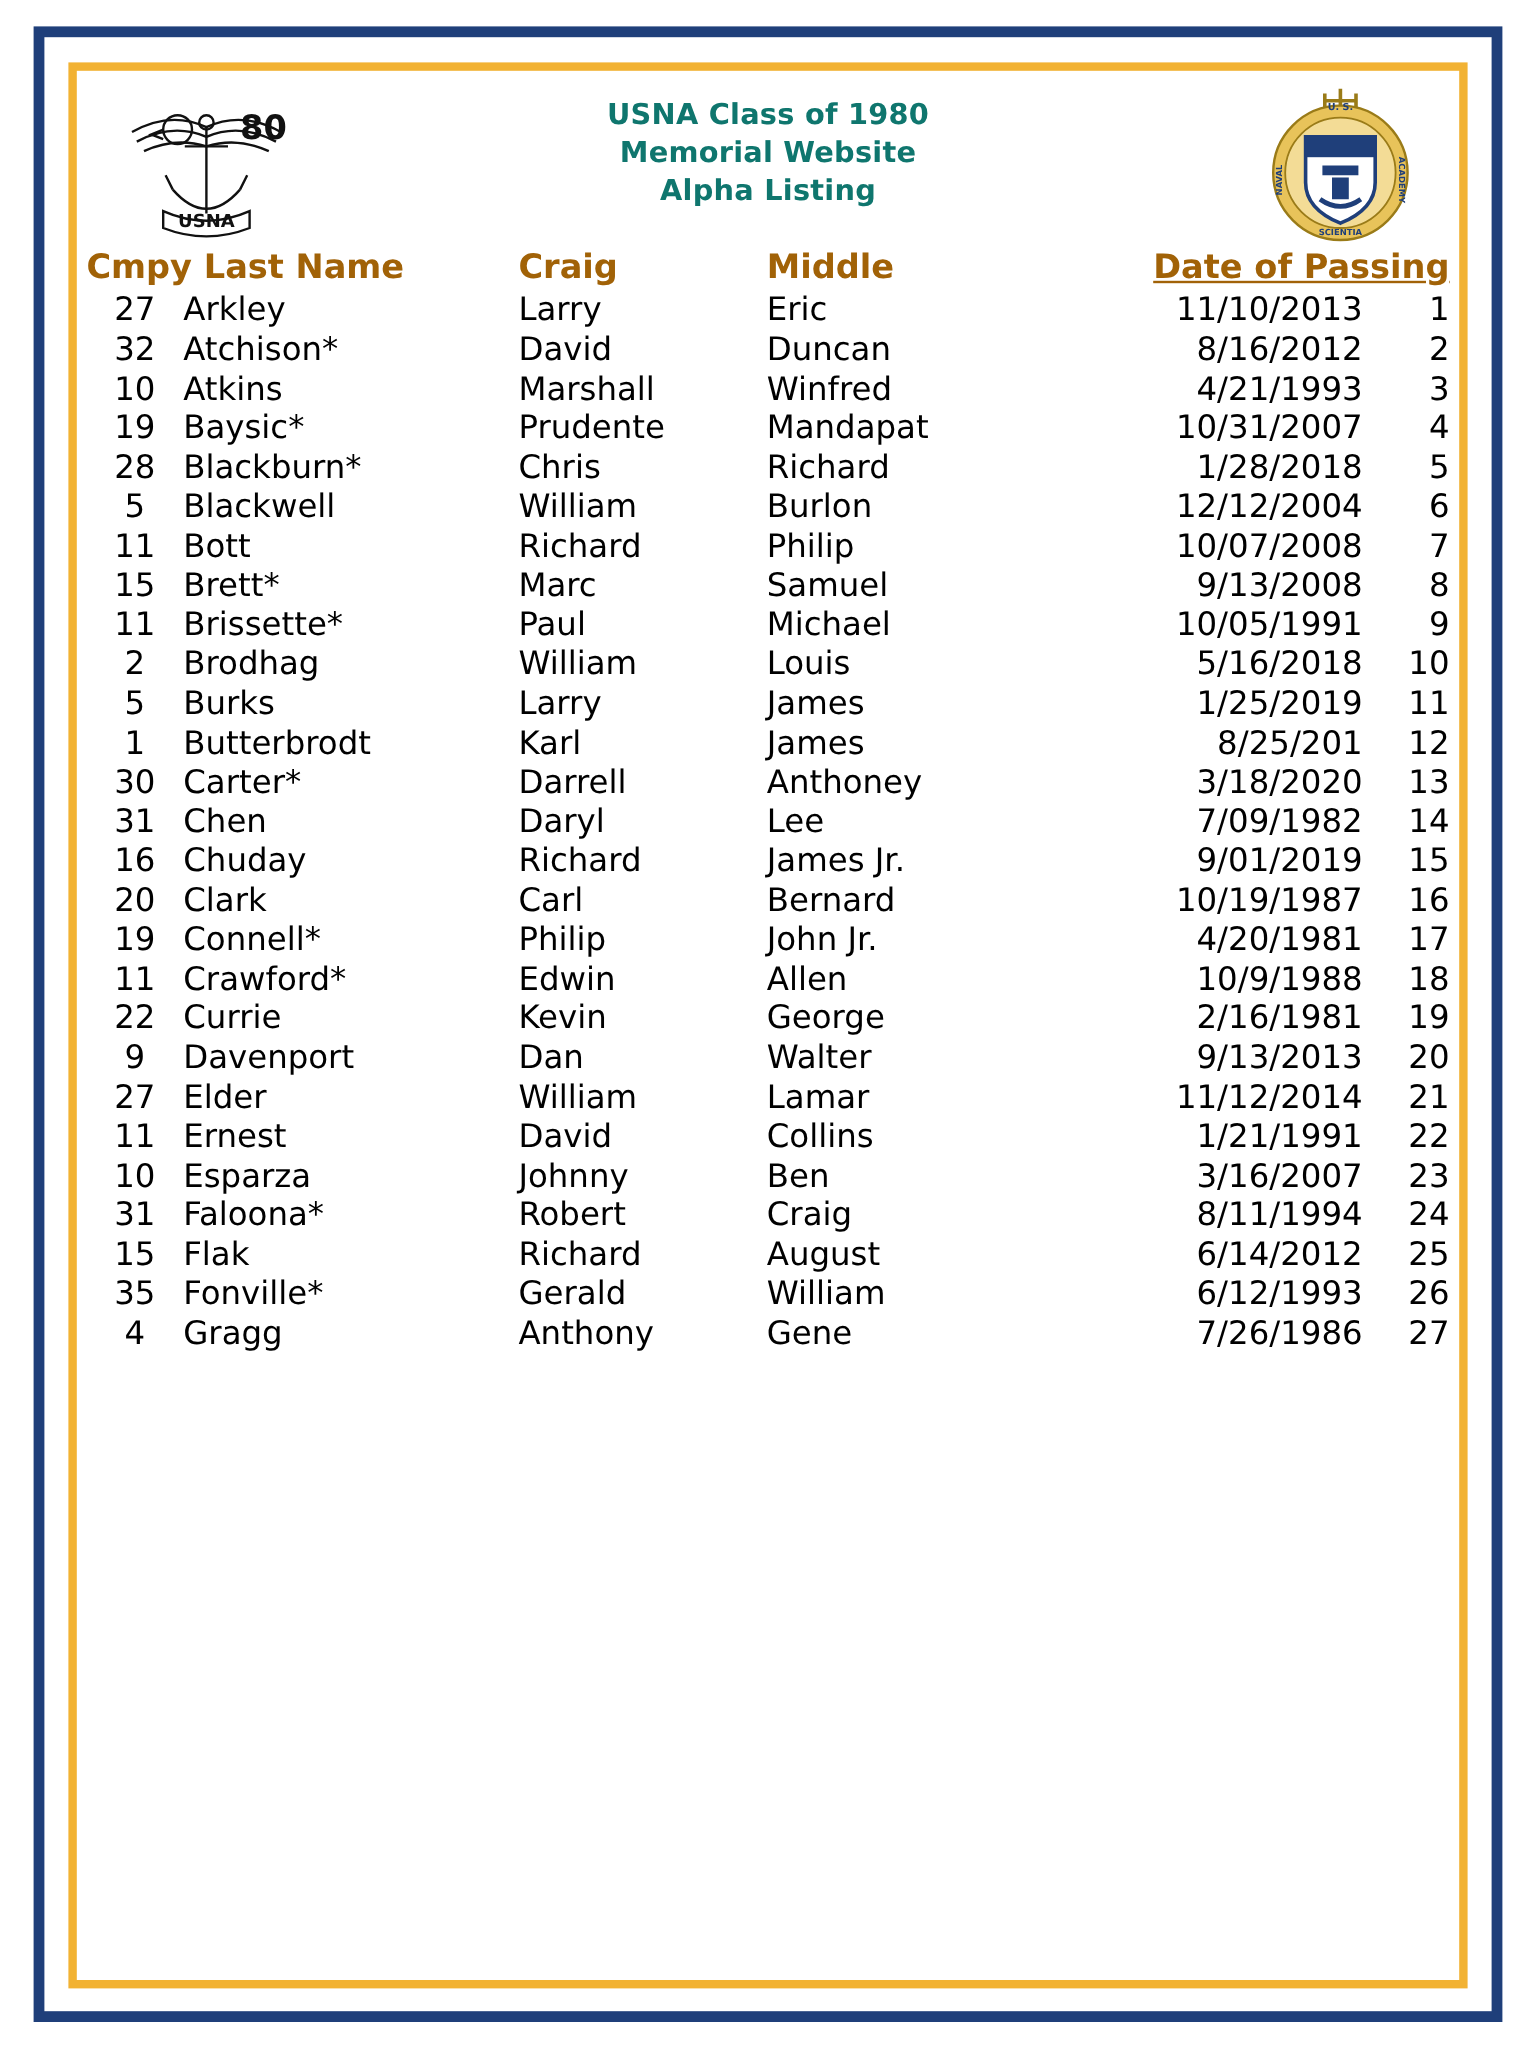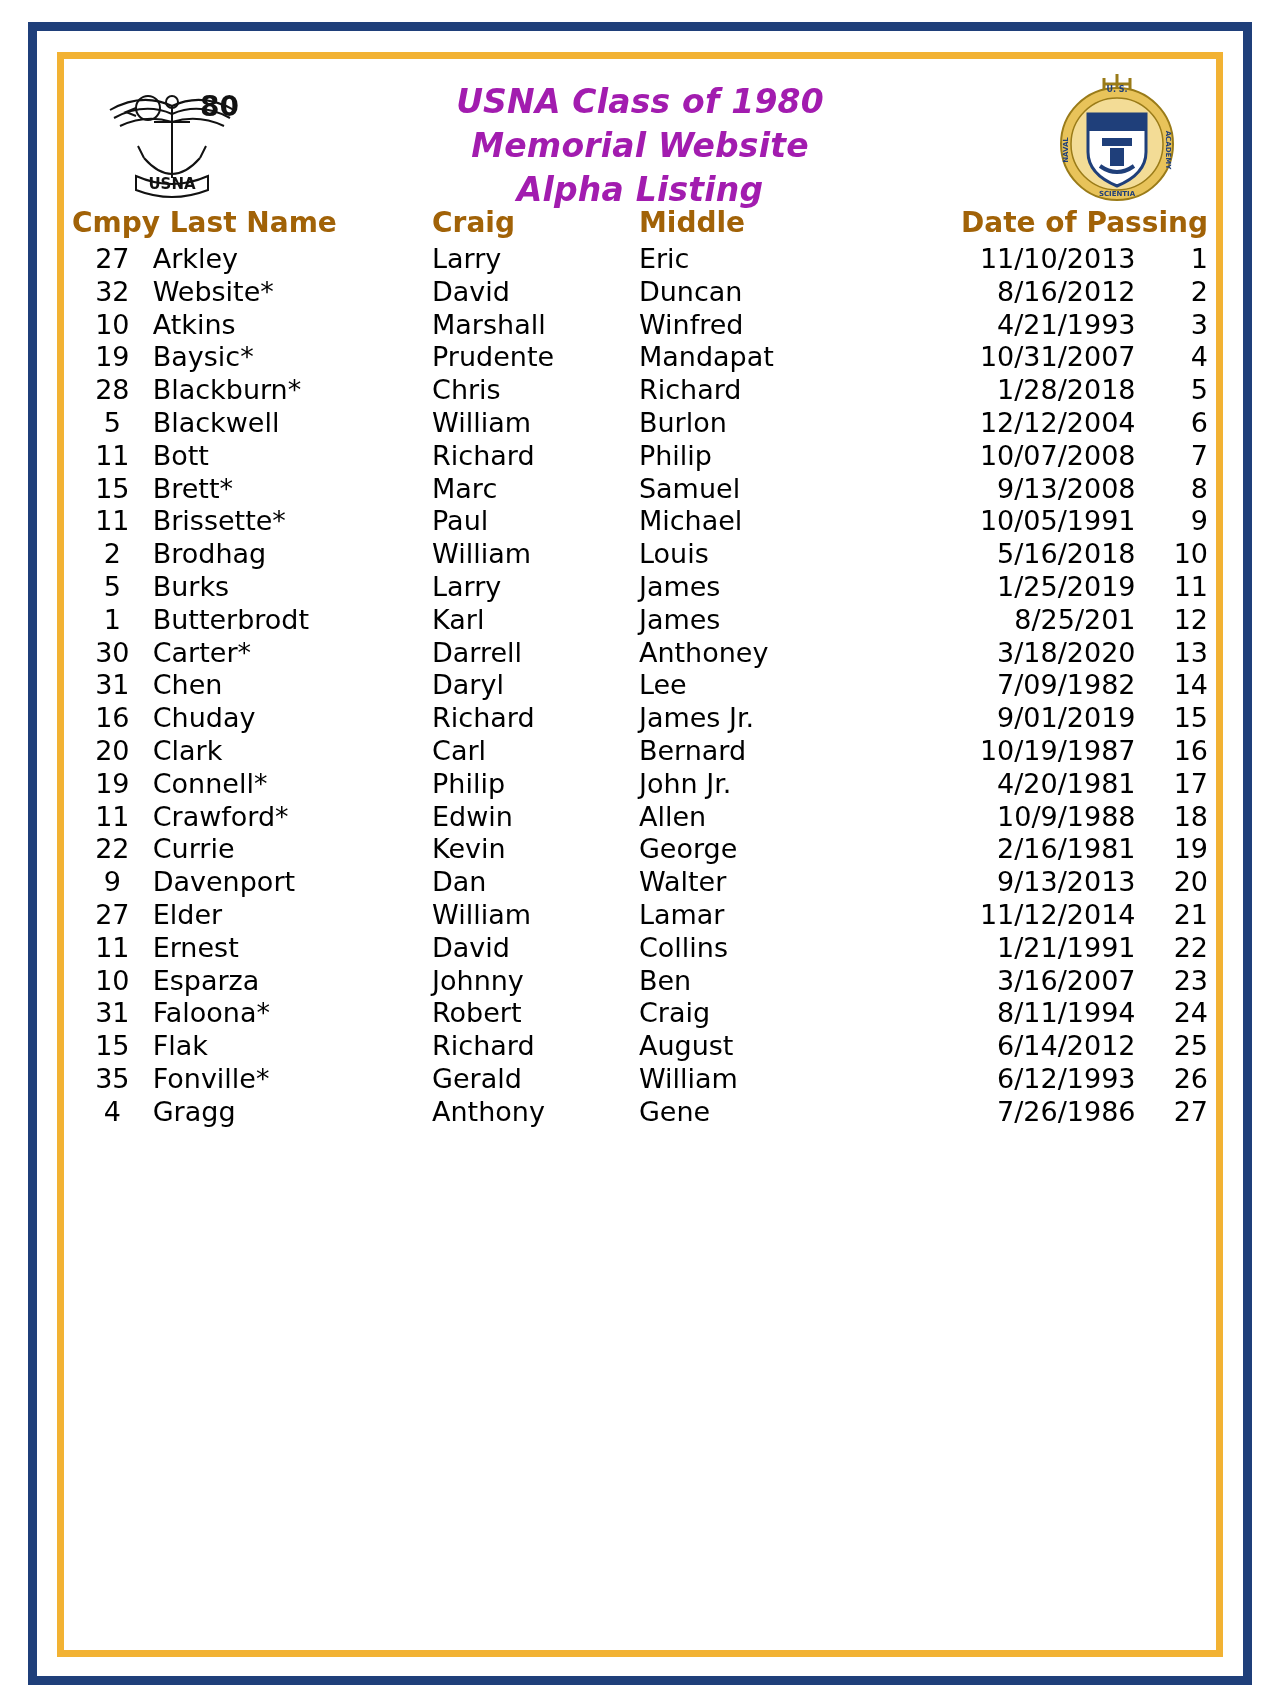--- a/index.html
+++ b/index.html
@@ -59,25 +59,24 @@
   .header {
     position: relative;
     height: 140px;
   }
   .title-block {
     text-align: center;
     padding-top: 16px;
   }
   .title-line {
     font-weight: bold;
-    font-size: 33px;
-    color: #a21caf;
+    font-size: 24px;
+    color: #0f766e;
     line-height: 1.33;
     letter-spacing: 0.2px;
-    font-style: italic;
   }
 
   .crest-left {
     position: absolute;
     left: 28px;
     top: 8px;
     width: 150px;
     height: 130px;
   }
   .crest-right {
@@ -113,21 +112,21 @@
   col.c-cmpy   { width: 78px; }
   col.c-last   { width: 270px; }
   col.c-first  { width: 200px; }
   col.c-middle { width: 230px; }
   col.c-date   { width: 250px; }
   col.c-idx    { width: 70px; }
 
   th.h-cmpylast { text-align: left; padding-left: 20px; }
   th.h-first    { text-align: left; padding-left: 8px;}
   th.h-middle   { text-align: left; padding-left: 10px; margin-left: 46px;}
-  th.h-date     { text-align: right; padding-right: 8px;}
+  th.h-date     { text-align: right; padding-right: 8px; text-decoration: underline;}
 
   td.t-cmpy   { text-align: center; }
   td.t-last   { text-align: left; padding-left: 12px; }
   td.t-first  { text-align: left; padding-left: 8px; }
   td.t-middle { text-align: left; padding-left: 10px; }
   td.t-date   { text-align: right; padding-right: 8px; }
   td.t-idx    { text-align: right; padding-right: 6px; }
 </style>
 </head>
 <body>
@@ -217,21 +216,21 @@
           <tr>
             <td class="t-cmpy">27</td>
             <td class="t-last">Arkley</td>
             <td class="t-first">Larry</td>
             <td class="t-middle">Eric</td>
             <td class="t-date">11/10/2013</td>
             <td class="t-idx">1</td>
           </tr>
           <tr>
             <td class="t-cmpy">32</td>
-            <td class="t-last">Website*</td>
+            <td class="t-last">Atchison*</td>
             <td class="t-first">David</td>
             <td class="t-middle">Duncan</td>
             <td class="t-date">8/16/2012</td>
             <td class="t-idx">2</td>
           </tr>
           <tr>
             <td class="t-cmpy">10</td>
             <td class="t-last">Atkins</td>
             <td class="t-first">Marshall</td>
             <td class="t-middle">Winfred</td>

